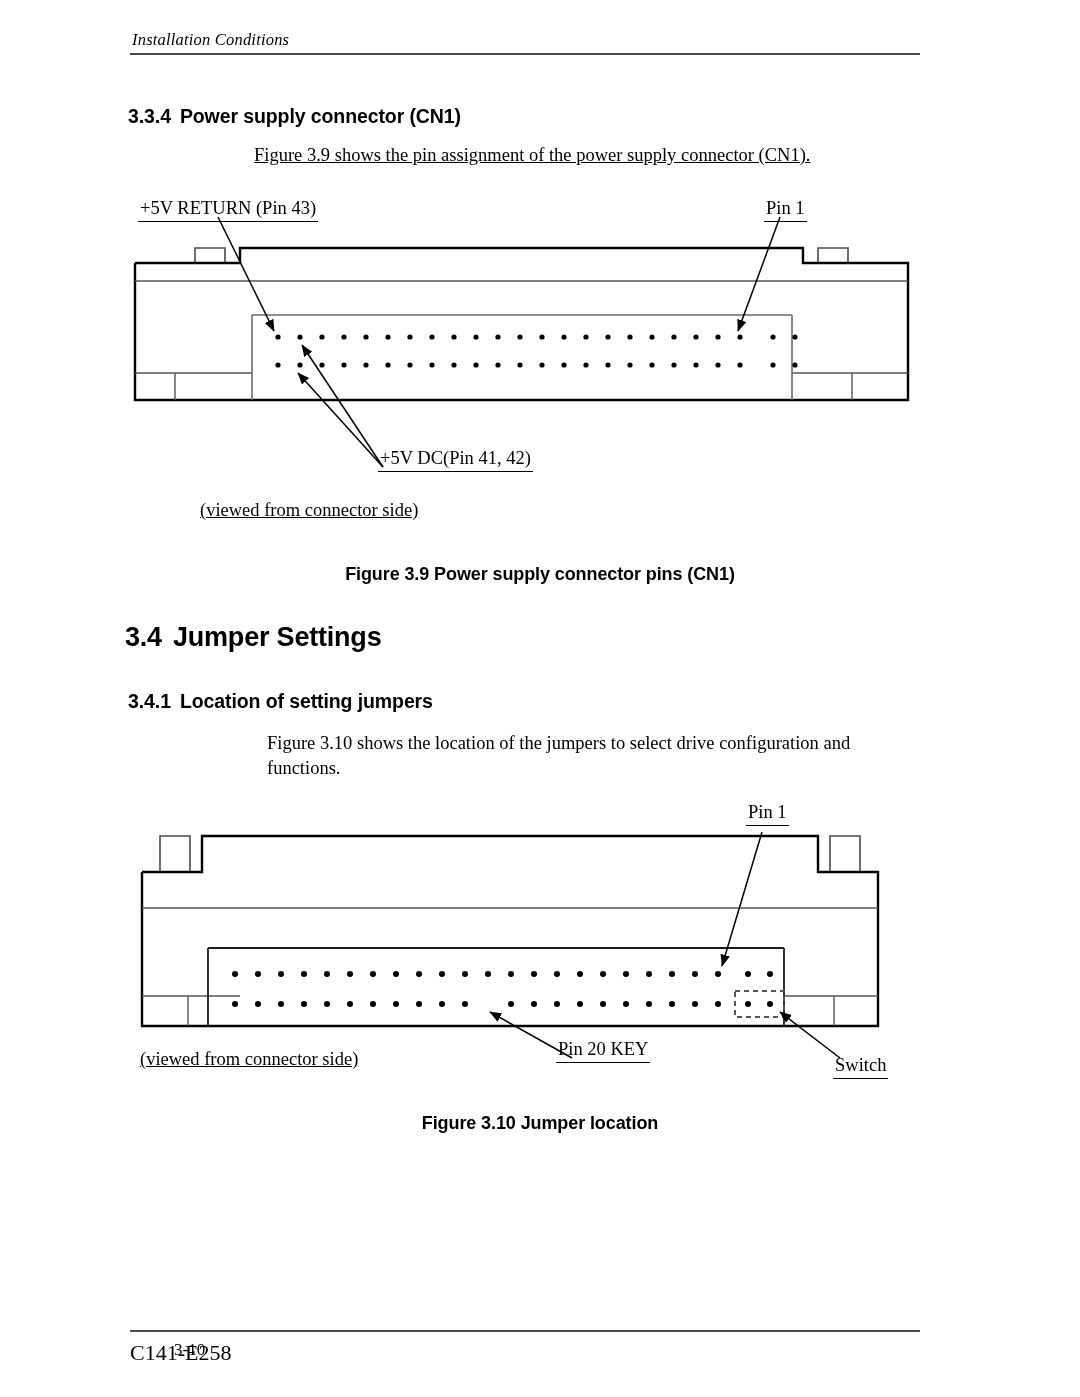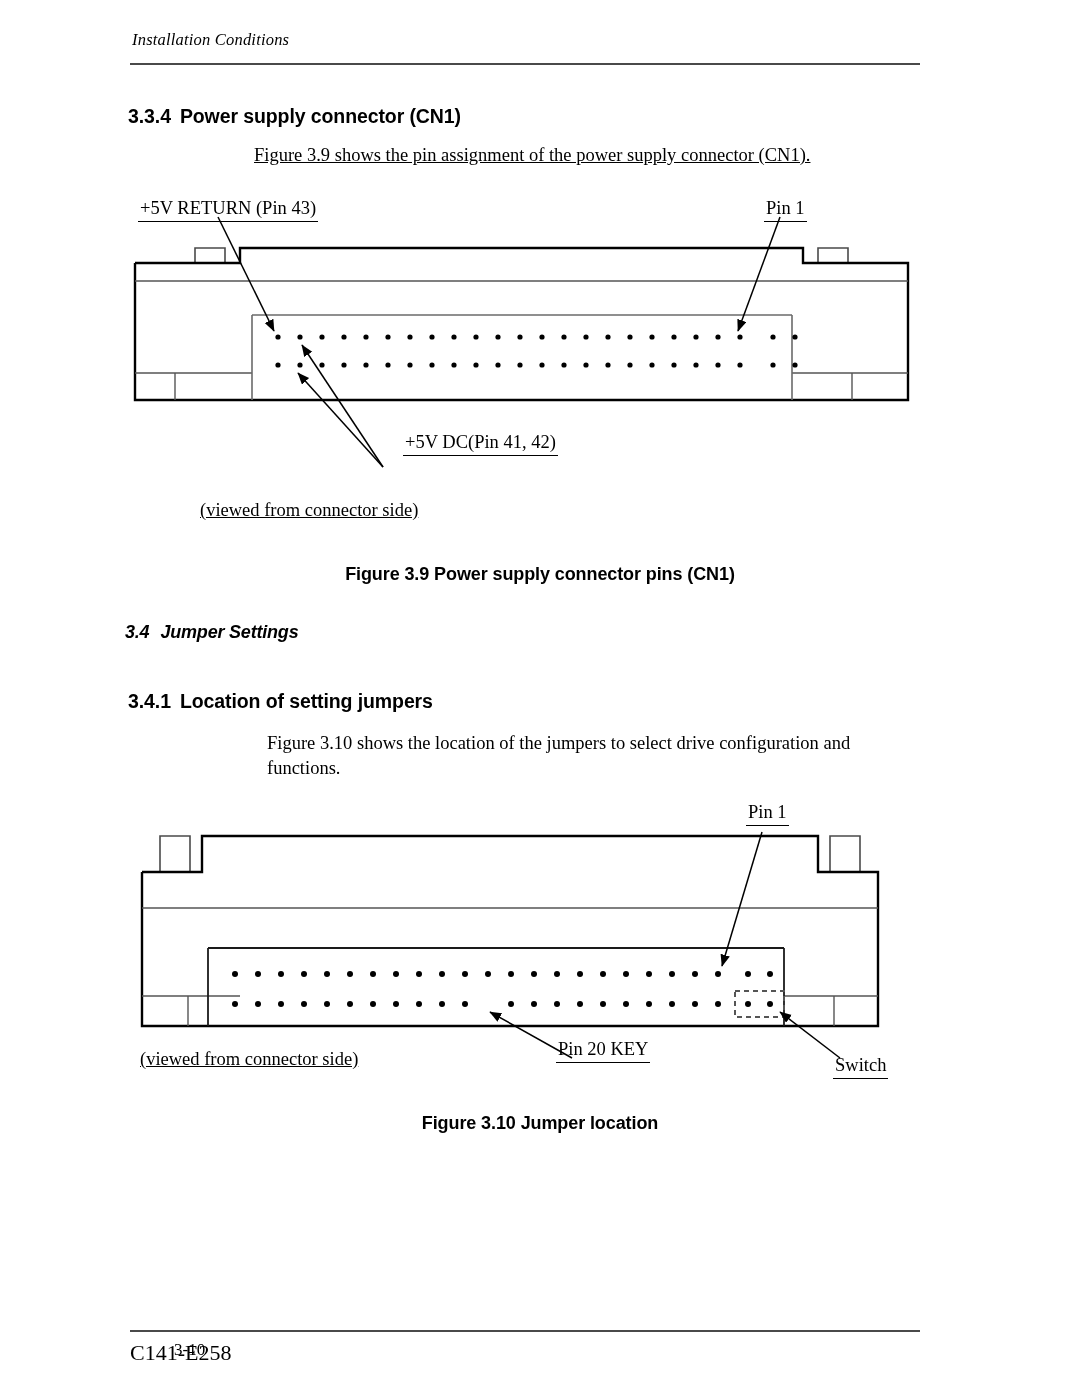--- a/index.html
+++ b/index.html
@@ -23,45 +23,44 @@
     left: 130px;
     top: 30px;
     width: 790px;
   }
   .page-header .hdr-text {
     font-family: "Liberation Serif", serif;
     font-style: italic;
     font-size: 16.5px;
     letter-spacing: .2px;
     padding-left: 2px;
-    padding-bottom: 13px;
+    padding-bottom: 3px;
   }
   .page-header .hdr-rule {
     border-bottom: 2.4px solid #4a4a4a;
     width: 790px;
   }
 
   
   .h3 {
     position: absolute;
     font-family: "Liberation Sans", sans-serif;
     font-weight: bold;
     font-size: 19.5px;
     letter-spacing: -0.1px;
     white-space: nowrap;
     text-align: center;
   }
   .h2 {
     position: absolute;
     font-family: "Liberation Sans", sans-serif;
     font-weight: bold;
-    font-size: 18px;
+    font-size: 27px;
     letter-spacing: -0.2px;
     white-space: nowrap;
-    font-style: italic;
   }
   .num-gap { display:inline-block; width:9px; }
 
   
   .para {
     position: absolute;
     font-family: "Liberation Serif", serif;
     font-size: 18.5px;
     line-height: 25px;
     text-align: left;
@@ -231,21 +230,21 @@
 
     <line x1="650" y1="22" x2="608" y2="136" stroke="#000000" stroke-width="1.5" marker-end="url(#arrow39)"></line>
 
     <line x1="253" y1="272" x2="172" y2="150" stroke="#000000" stroke-width="1.5" marker-end="url(#arrow39)"></line>
     <line x1="253" y1="272" x2="168" y2="178" stroke="#000000" stroke-width="1.5" marker-end="url(#arrow39)"></line>
   </svg>
 </div>
 
 <div class="callout" style="left:138px; top:198px;">+5V RETURN (Pin 43)</div>
 <div class="callout" style="left:764px; top:198px;">Pin 1</div>
-<div class="callout" style="left:378px; top:432px;margin-left:25px;">+5V DC(Pin 41, 42)</div>
+<div class="callout" style="left:378px; top:448px;">+5V DC(Pin 41, 42)</div>
 
 <div class="note" style="left:200px; top:500px;">(viewed from connector side)</div>
 
 <div class="fig-caption" style="top:564px;">Figure 3.9  Power supply connector pins (CN1)</div>
 
 <div class="h2" style="left:125px; top:622px;">
   <span>3.4</span><span class="num-gap" style="width:11px;"></span><span>Jumper Settings</span>
 </div>
 
 <div class="h3" style="left:128px; top:690px;">

